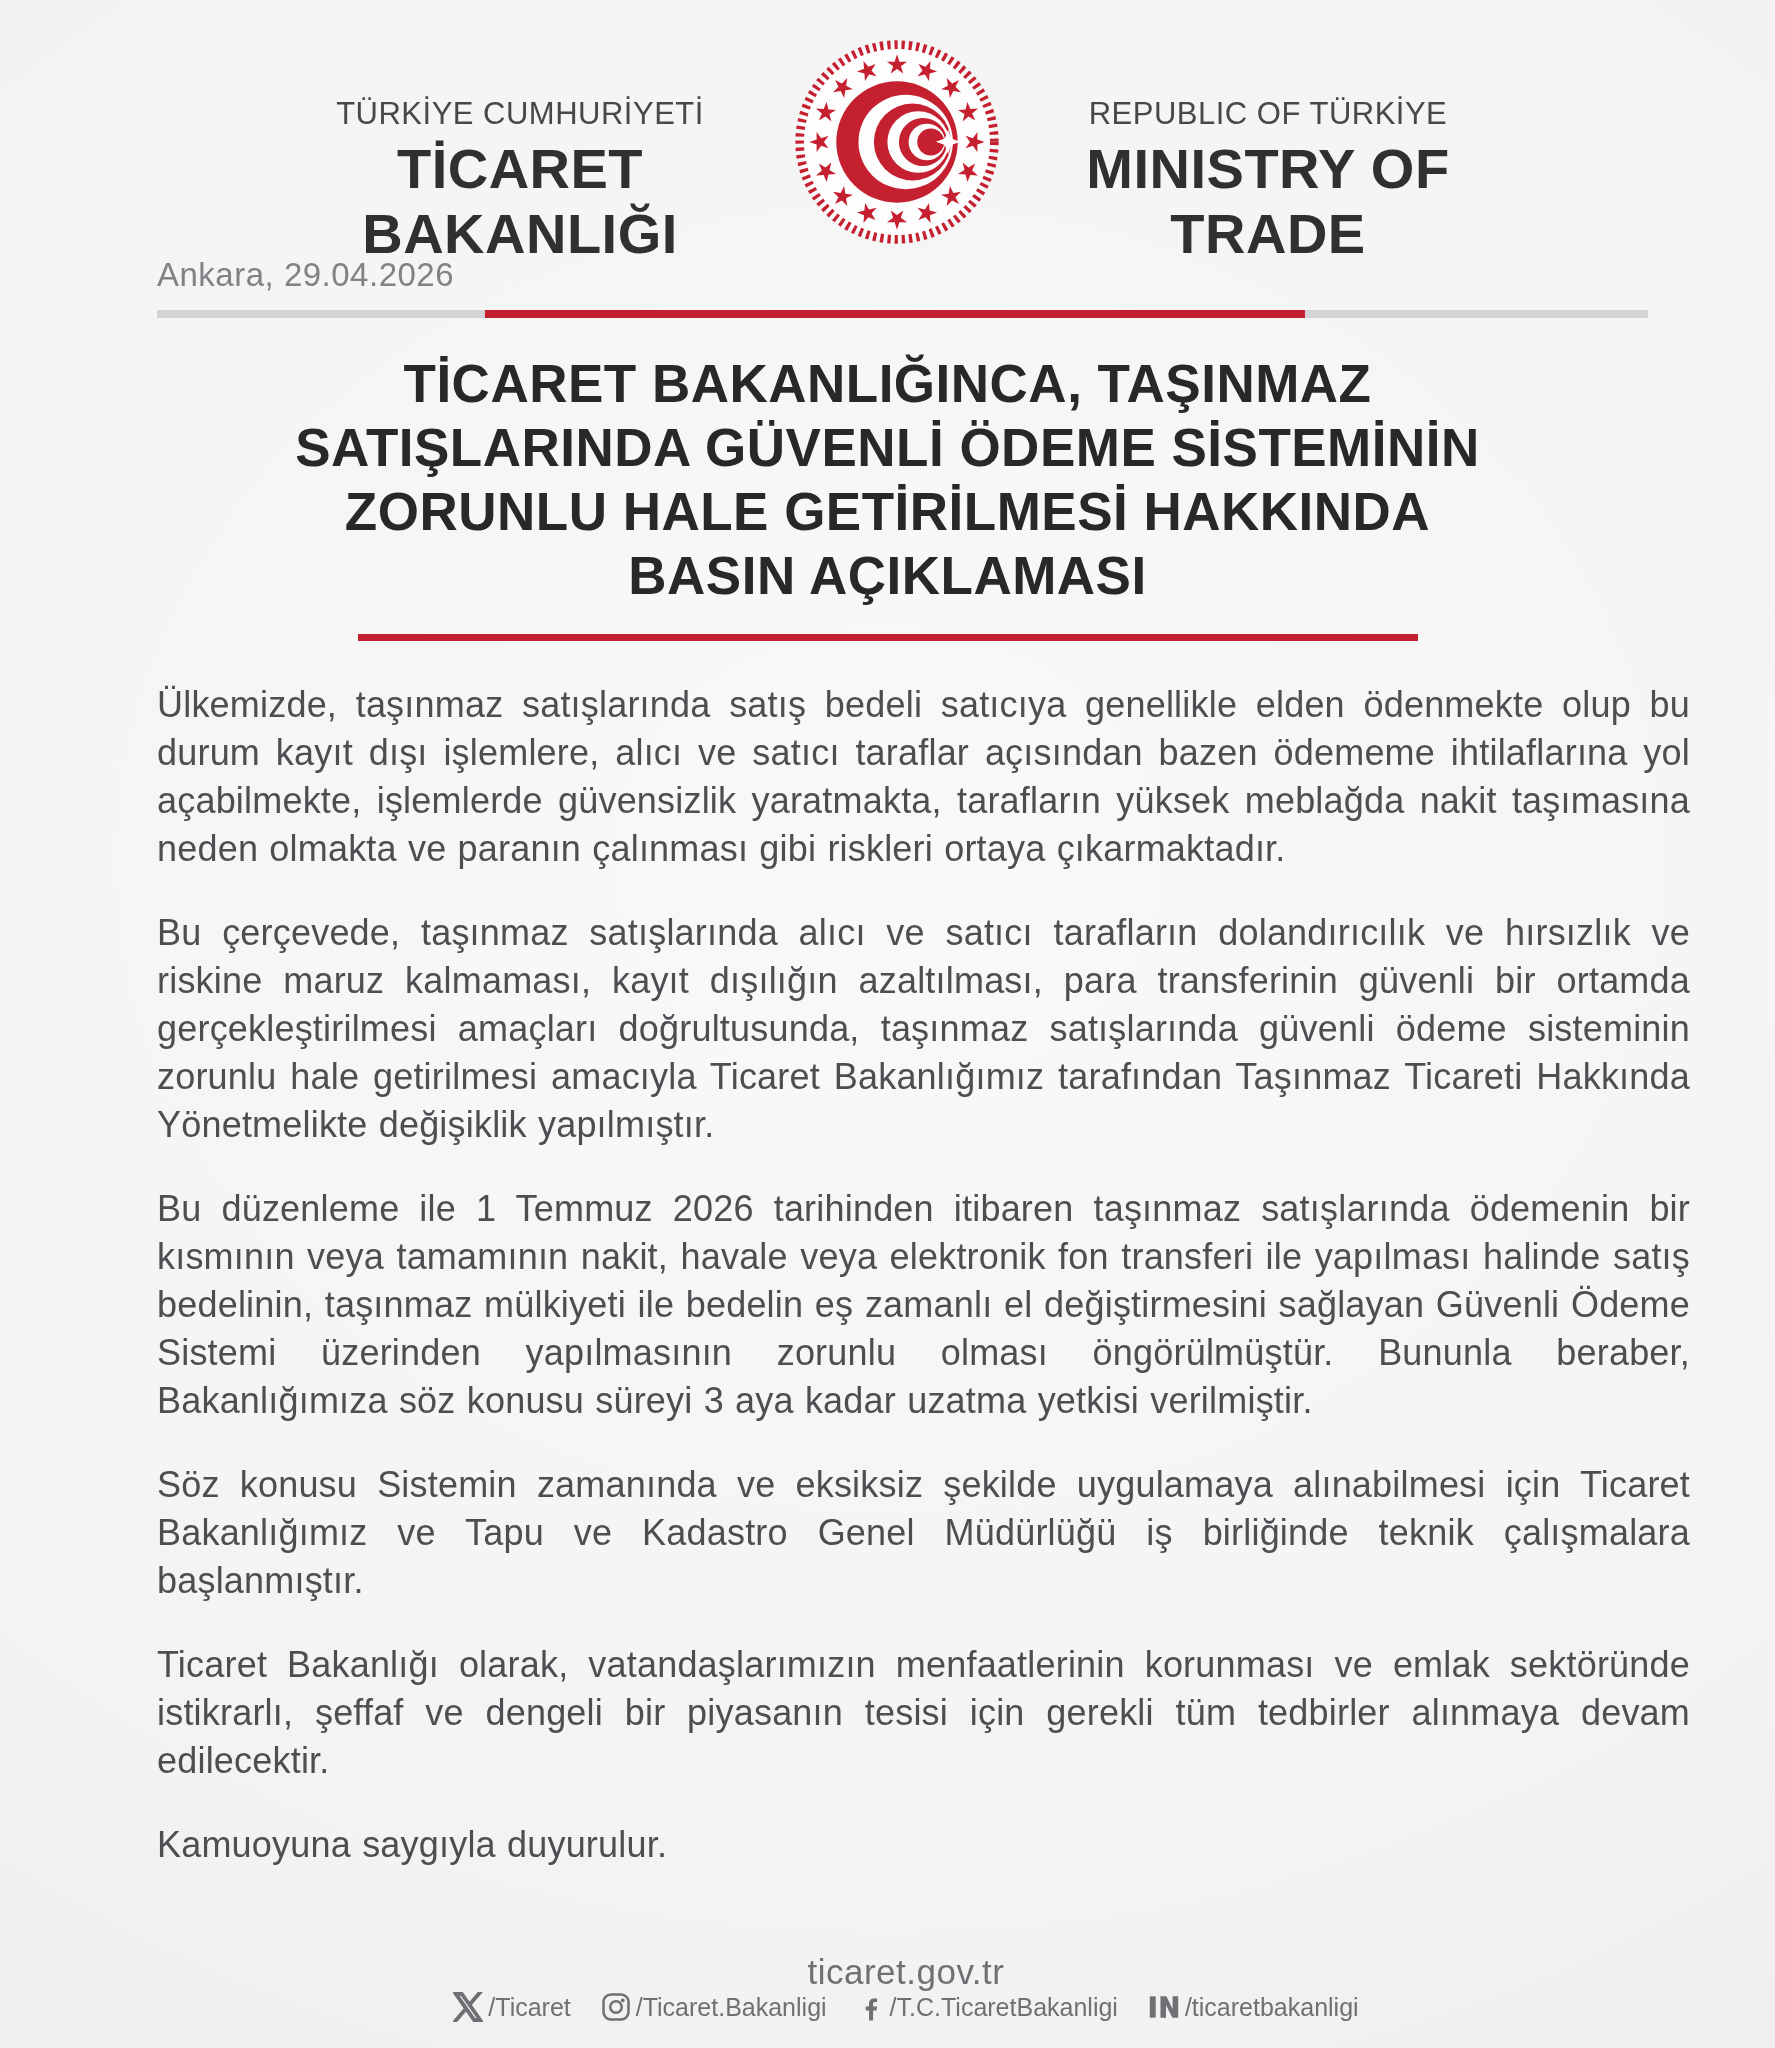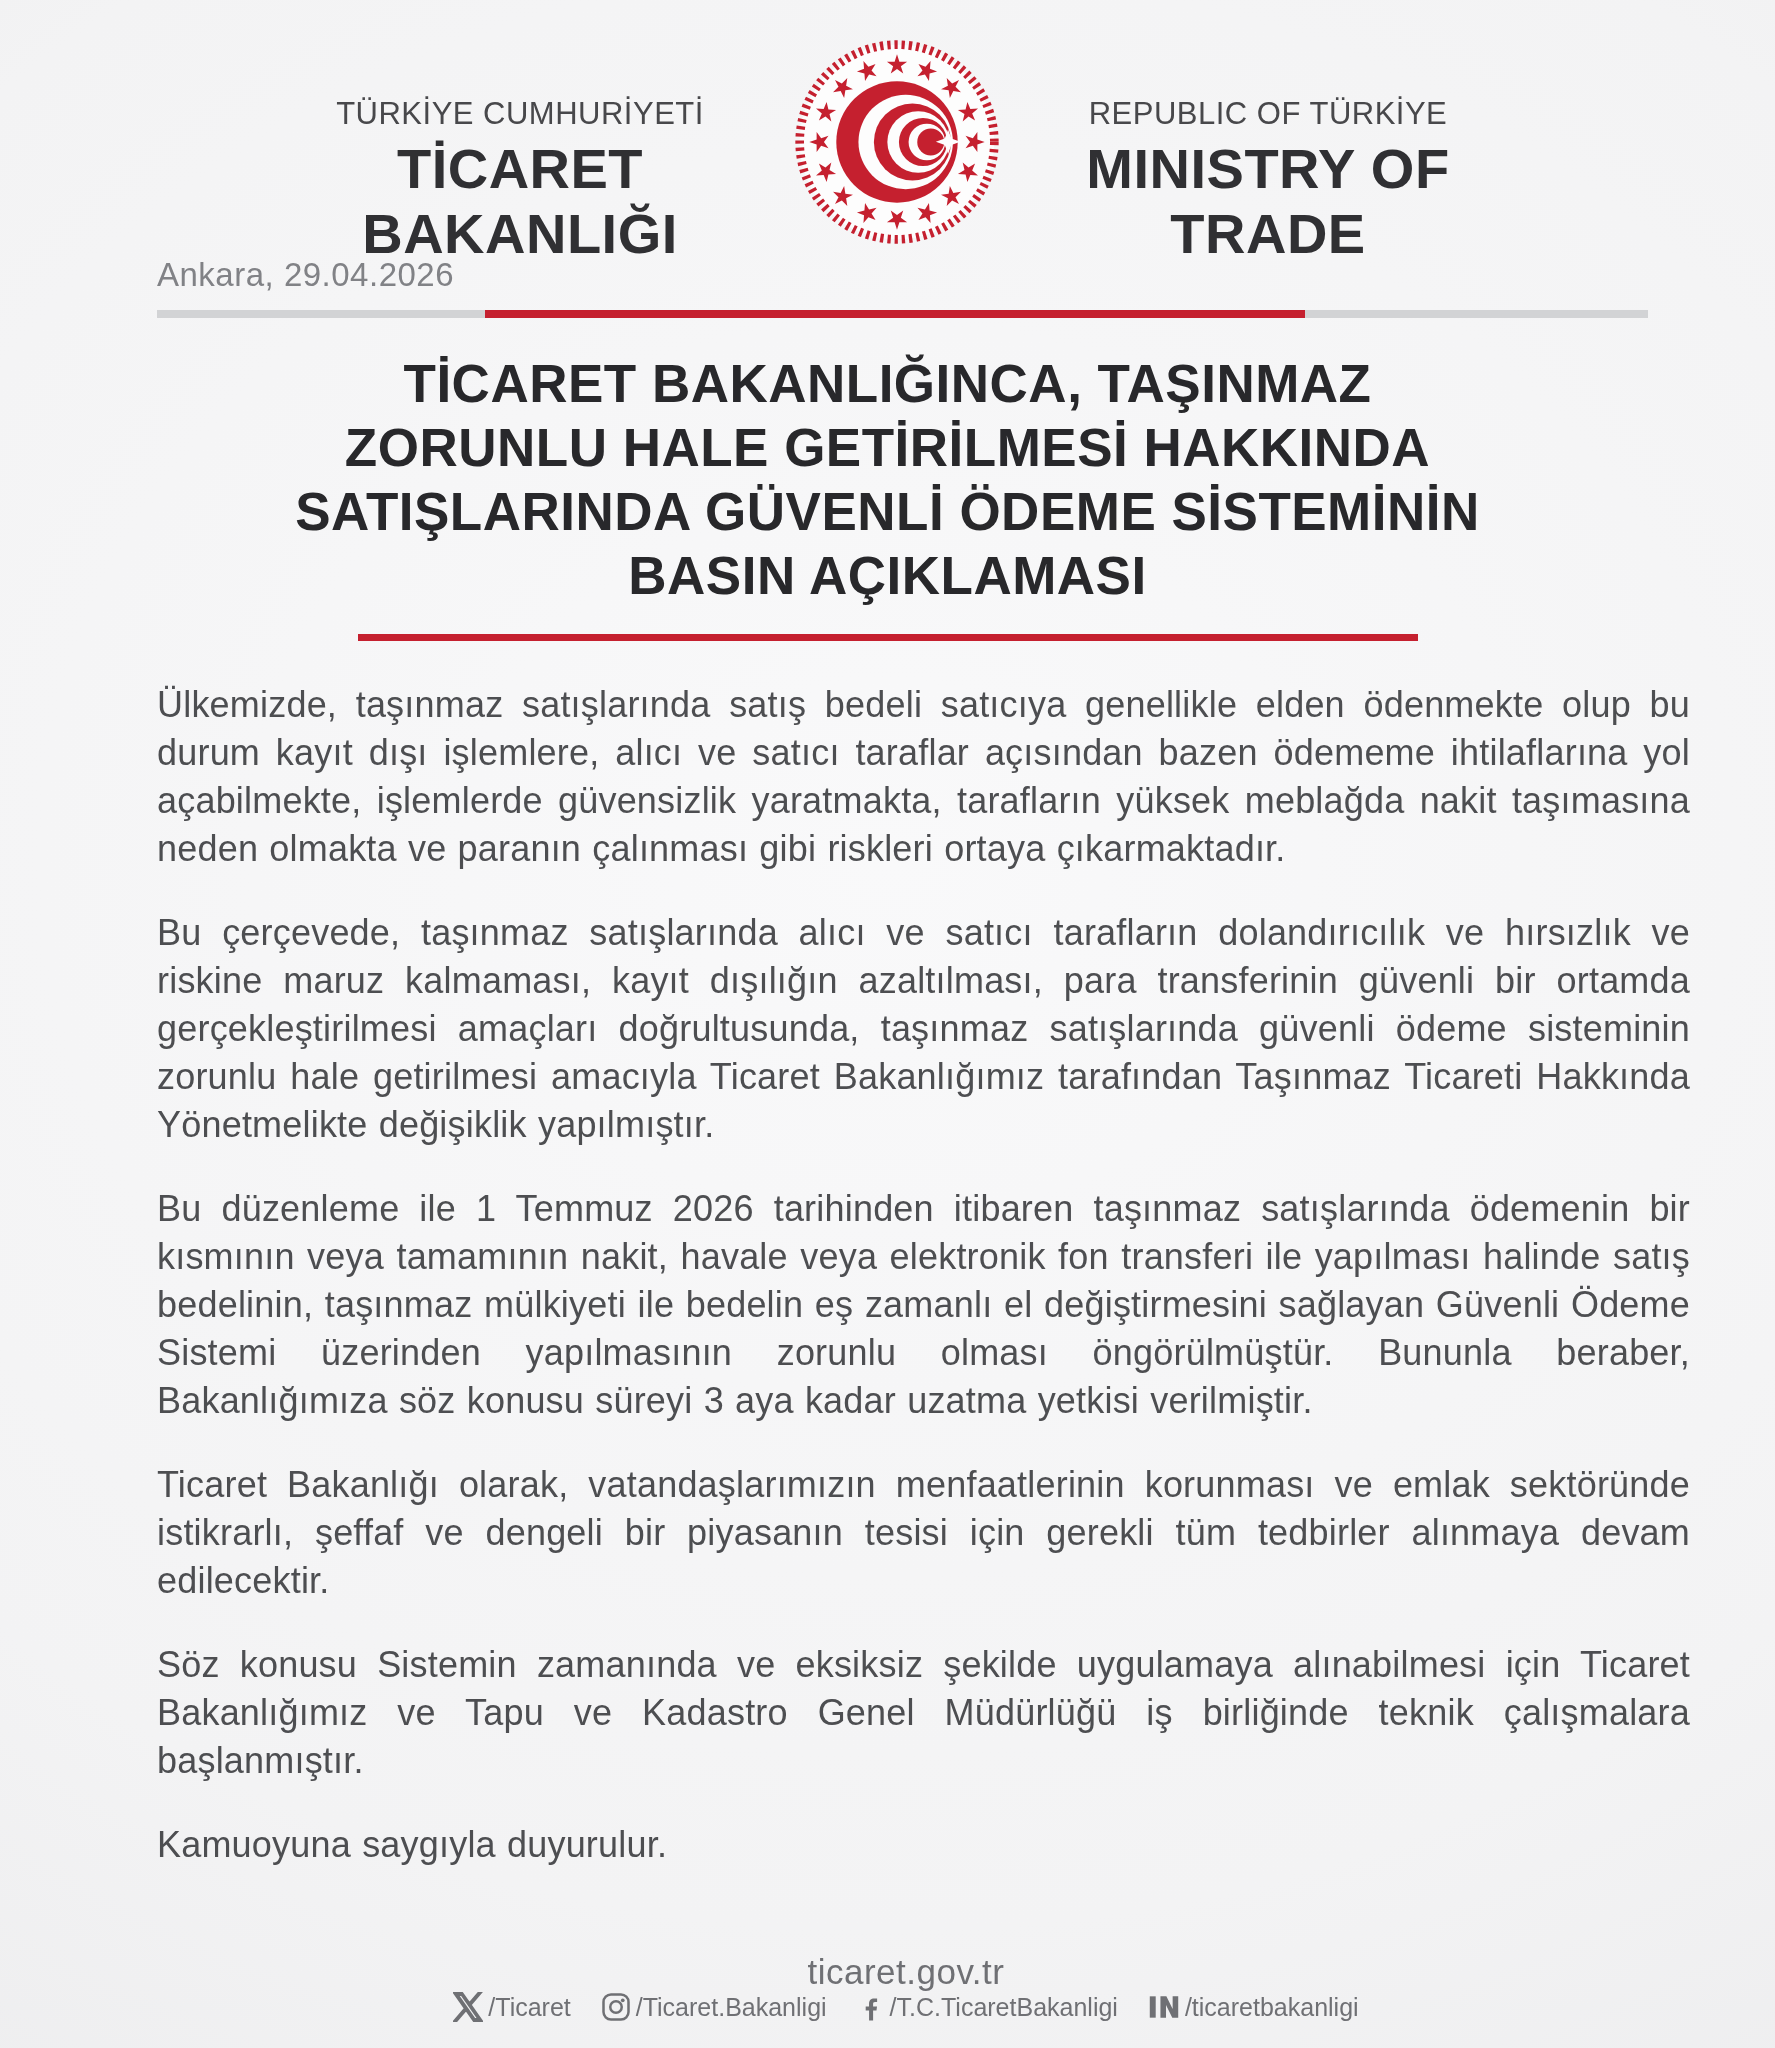--- a/index.html
+++ b/index.html
@@ -94,32 +94,32 @@
       <div class="org-line1">REPUBLIC OF TÜRKİYE</div>
       <div class="org-line2">MINISTRY OF TRADE</div>
     </div>
   </div>
 
   <div class="dateline">Ankara, 29.04.2026</div>
   <div class="divider"></div>
 
   <h1 class="title" style="margin-bottom:8px;">
     <span>TİCARET BAKANLIĞINCA, TAŞINMAZ</span>
+    <span>SATIŞLARINDA GÜVENLİ ÖDEME SİSTEMİNİN</span>
     <span>ZORUNLU HALE GETİRİLMESİ HAKKINDA</span>
-    <span>SATIŞLARINDA GÜVENLİ ÖDEME SİSTEMİNİN</span>
     <span>BASIN AÇIKLAMASI</span>
   </h1>
   <div class="title-underline"></div>
 
   <div class="content">
     <p class="para">Ülkemizde, taşınmaz satışlarında satış bedeli satıcıya genellikle elden ödenmekte olup bu durum kayıt dışı işlemlere, alıcı ve satıcı taraflar açısından bazen ödememe ihtilaflarına yol açabilmekte, işlemlerde güvensizlik yaratmakta, tarafların yüksek meblağda nakit taşımasına neden olmakta ve paranın çalınması gibi riskleri ortaya çıkarmaktadır.</p>
     <p class="para">Bu çerçevede, taşınmaz satışlarında alıcı ve satıcı tarafların dolandırıcılık ve hırsızlık ve riskine maruz kalmaması, kayıt dışılığın azaltılması, para transferinin güvenli bir ortamda gerçekleştirilmesi amaçları doğrultusunda, taşınmaz satışlarında güvenli ödeme sisteminin zorunlu hale getirilmesi amacıyla Ticaret Bakanlığımız tarafından Taşınmaz Ticareti Hakkında Yönetmelikte değişiklik yapılmıştır.</p>
     <p class="para">Bu düzenleme ile 1 Temmuz 2026 tarihinden itibaren taşınmaz satışlarında ödemenin bir kısmının veya tamamının nakit, havale veya elektronik fon transferi ile yapılması halinde satış bedelinin, taşınmaz mülkiyeti ile bedelin eş zamanlı el değiştirmesini sağlayan Güvenli Ödeme Sistemi üzerinden yapılmasının zorunlu olması öngörülmüştür. Bununla beraber, Bakanlığımıza söz konusu süreyi 3 aya kadar uzatma yetkisi verilmiştir.</p>
+    <p class="para">Söz konusu Sistemin zamanında ve eksiksiz şekilde uygulamaya alınabilmesi için Ticaret Bakanlığımız ve Tapu ve Kadastro Genel Müdürlüğü iş birliğinde teknik çalışmalara başlanmıştır.</p>
     <p class="para">Ticaret Bakanlığı olarak, vatandaşlarımızın menfaatlerinin korunması ve emlak sektöründe istikrarlı, şeffaf ve dengeli bir piyasanın tesisi için gerekli tüm tedbirler alınmaya devam edilecektir.</p>
-    <p class="para">Söz konusu Sistemin zamanında ve eksiksiz şekilde uygulamaya alınabilmesi için Ticaret Bakanlığımız ve Tapu ve Kadastro Genel Müdürlüğü iş birliğinde teknik çalışmalara başlanmıştır.</p>
     <p class="para">Kamuoyuna saygıyla duyurulur.</p>
   </div>
 
   <div class="footer">
     <div class="website">ticaret.gov.tr</div>
 
     <div class="social">
 
       <div class="social-item">
         <span>

